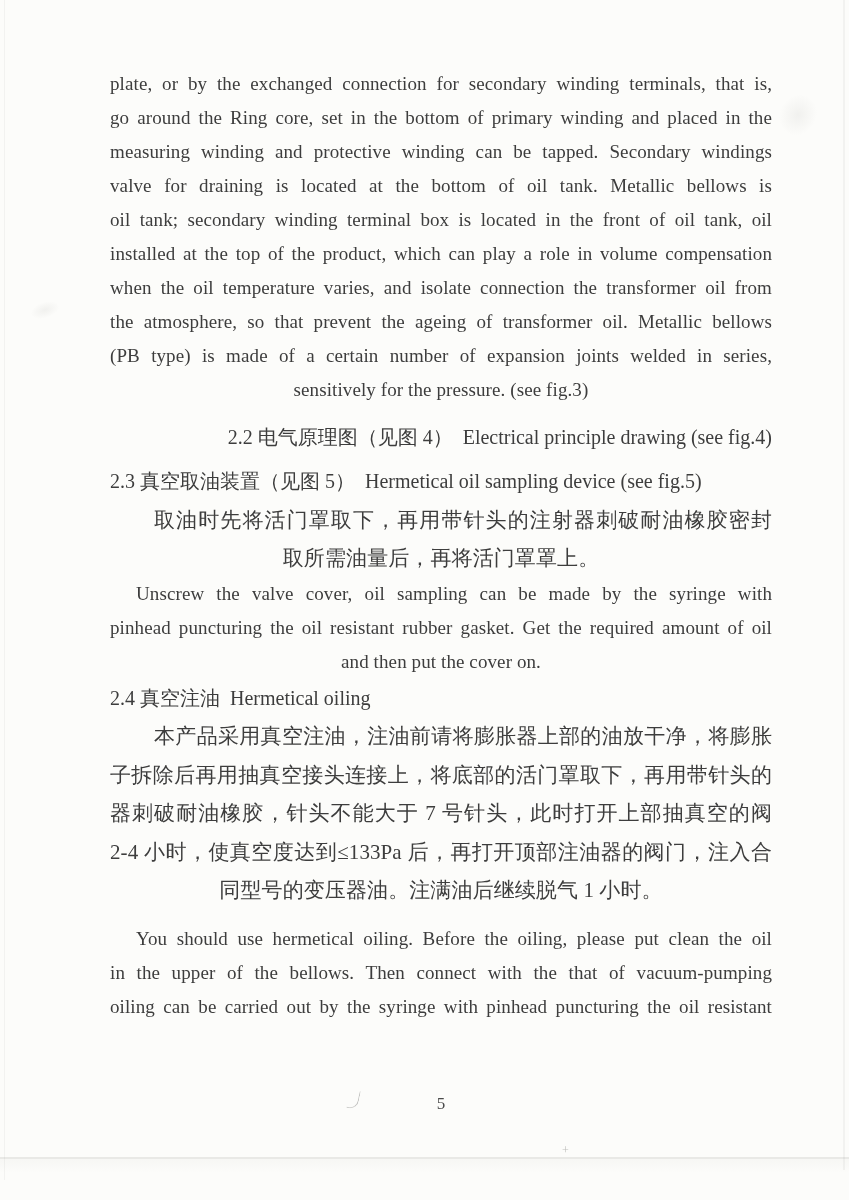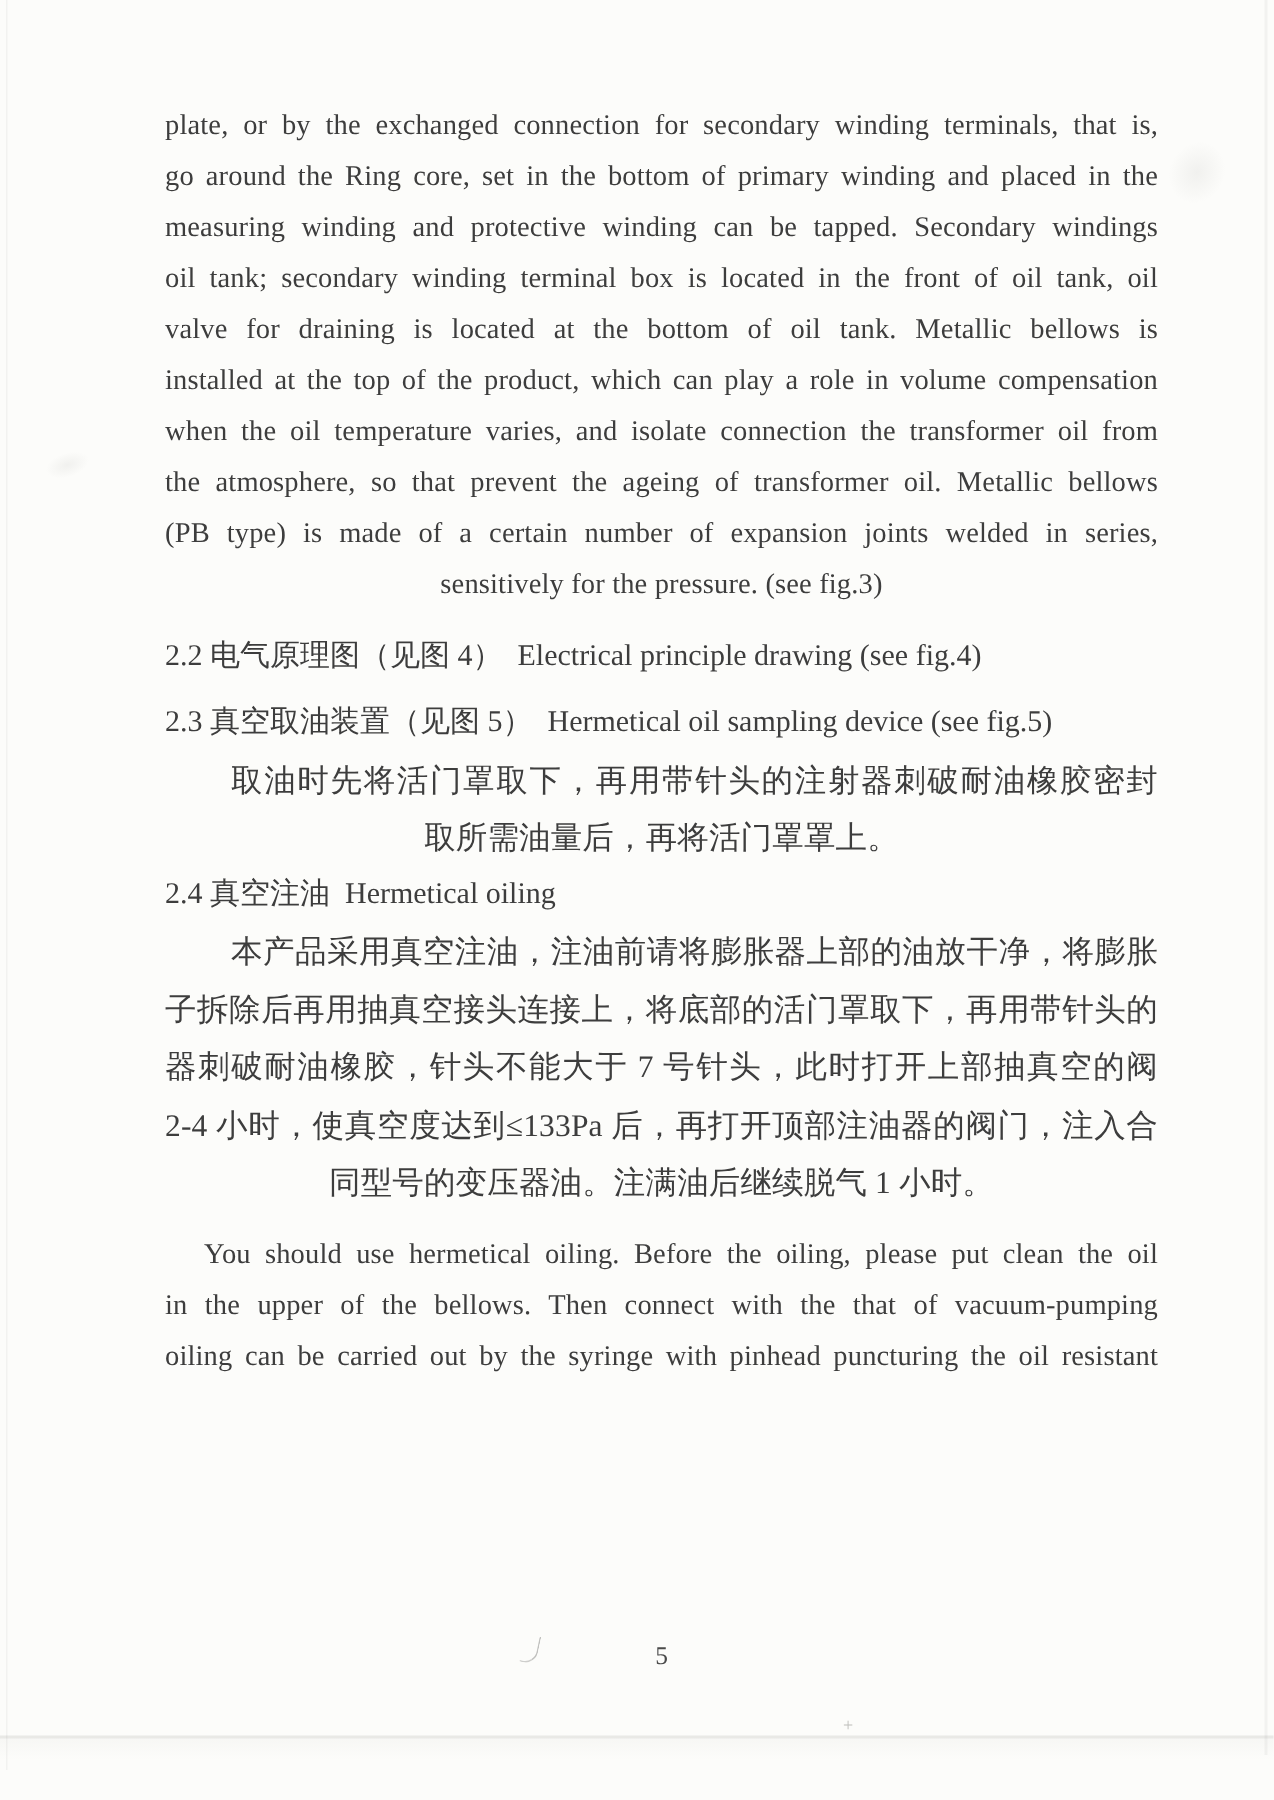--- a/index.html
+++ b/index.html
@@ -26,21 +26,21 @@
   .ind{text-indent:26px;}
   .cn .ln{
     line-height:38px;height:38px;font-size:21px;
   }
   .cn2 .ln{line-height:38.5px;height:38.5px;}
   .ind2{text-indent:44px;}
   .heading{
     font-size:20px;line-height:36px;height:36px;
     white-space:pre;overflow:hidden;text-align:left;
   }
-  .h22{margin-top:12px;}
+  .h22{margin-top:12px;text-align:right;}
   .h23{margin-top:8px;}
   .cn1{margin-top:2px;}
   .p2{margin-top:0;}
   .h24{margin-top:2px;height:34px;line-height:34px;}
   .cn2{margin-top:2px;}
   .p3{margin-top:12px;}
   .footer{
     position:absolute;left:110px;top:1094px;width:662px;
     text-align:center;font-size:17px;color:#4a4a4a;
   }
@@ -87,38 +87,43 @@
 <body>
 
 <div class="page">
 
   <div class="content">
 
     <div class="para p1">
       <div class="ln j">plate, or by the exchanged connection for secondary winding terminals, that is,</div>
       <div class="ln j">go around the Ring core, set in the bottom of primary winding and placed in the</div>
       <div class="ln j">measuring winding and protective winding can be tapped. Secondary windings</div>
+      <div class="ln j">valve for draining is located at the bottom of oil tank. Metallic bellows is</div>
       <div class="ln j">oil tank; secondary winding terminal box is located in the front of oil tank, oil</div>
-      <div class="ln j">valve for draining is located at the bottom of oil tank. Metallic bellows is</div>
       <div class="ln j">installed at the top of the product, which can play a role in volume compensation</div>
       <div class="ln j">when the oil temperature varies, and isolate connection the transformer oil from</div>
       <div class="ln j">the atmosphere, so that prevent the ageing of transformer oil. Metallic bellows</div>
       <div class="ln j">(PB type) is made of a certain number of expansion joints welded in series,</div>
       <div class="ln l">sensitively for the pressure. (see fig.3)</div>
     </div>
 
     <div class="heading h22">2.2 电气原理图（见图 4）  Electrical principle drawing (see fig.4)</div>
 
     <div class="heading h23">2.3 真空取油装置（见图 5）  Hermetical oil sampling device (see fig.5)</div>
 
     <div class="para cn cn1">
       <div class="ln j ind2">取油时先将活门罩取下，再用带针头的注射器刺破耐油橡胶密封垫，抽</div>
       <div class="ln l">取所需油量后，再将活门罩罩上。</div>
     </div>
 
+    <div class="para p2">
+      <div class="ln j ind">Unscrew the valve cover, oil sampling can be made by the syringe with</div>
+      <div class="ln j">pinhead puncturing the oil resistant rubber gasket. Get the required amount of oil</div>
+      <div class="ln l">and then put the cover on.</div>
+    </div>
 
     <div class="heading h24">2.4 真空注油  Hermetical oiling</div>
 
     <div class="para cn cn2">
       <div class="ln j ind2">本产品采用真空注油，注油前请将膨胀器上部的油放干净，将膨胀器芯</div>
       <div class="ln j">子拆除后再用抽真空接头连接上，将底部的活门罩取下，再用带针头的注油</div>
       <div class="ln j">器刺破耐油橡胶，针头不能大于 7 号针头，此时打开上部抽真空的阀门，抽</div>
       <div class="ln j">2-4 小时，使真空度达到≤133Pa 后，再打开顶部注油器的阀门，注入合格的</div>
       <div class="ln l">同型号的变压器油。注满油后继续脱气 1 小时。</div>
     </div>

